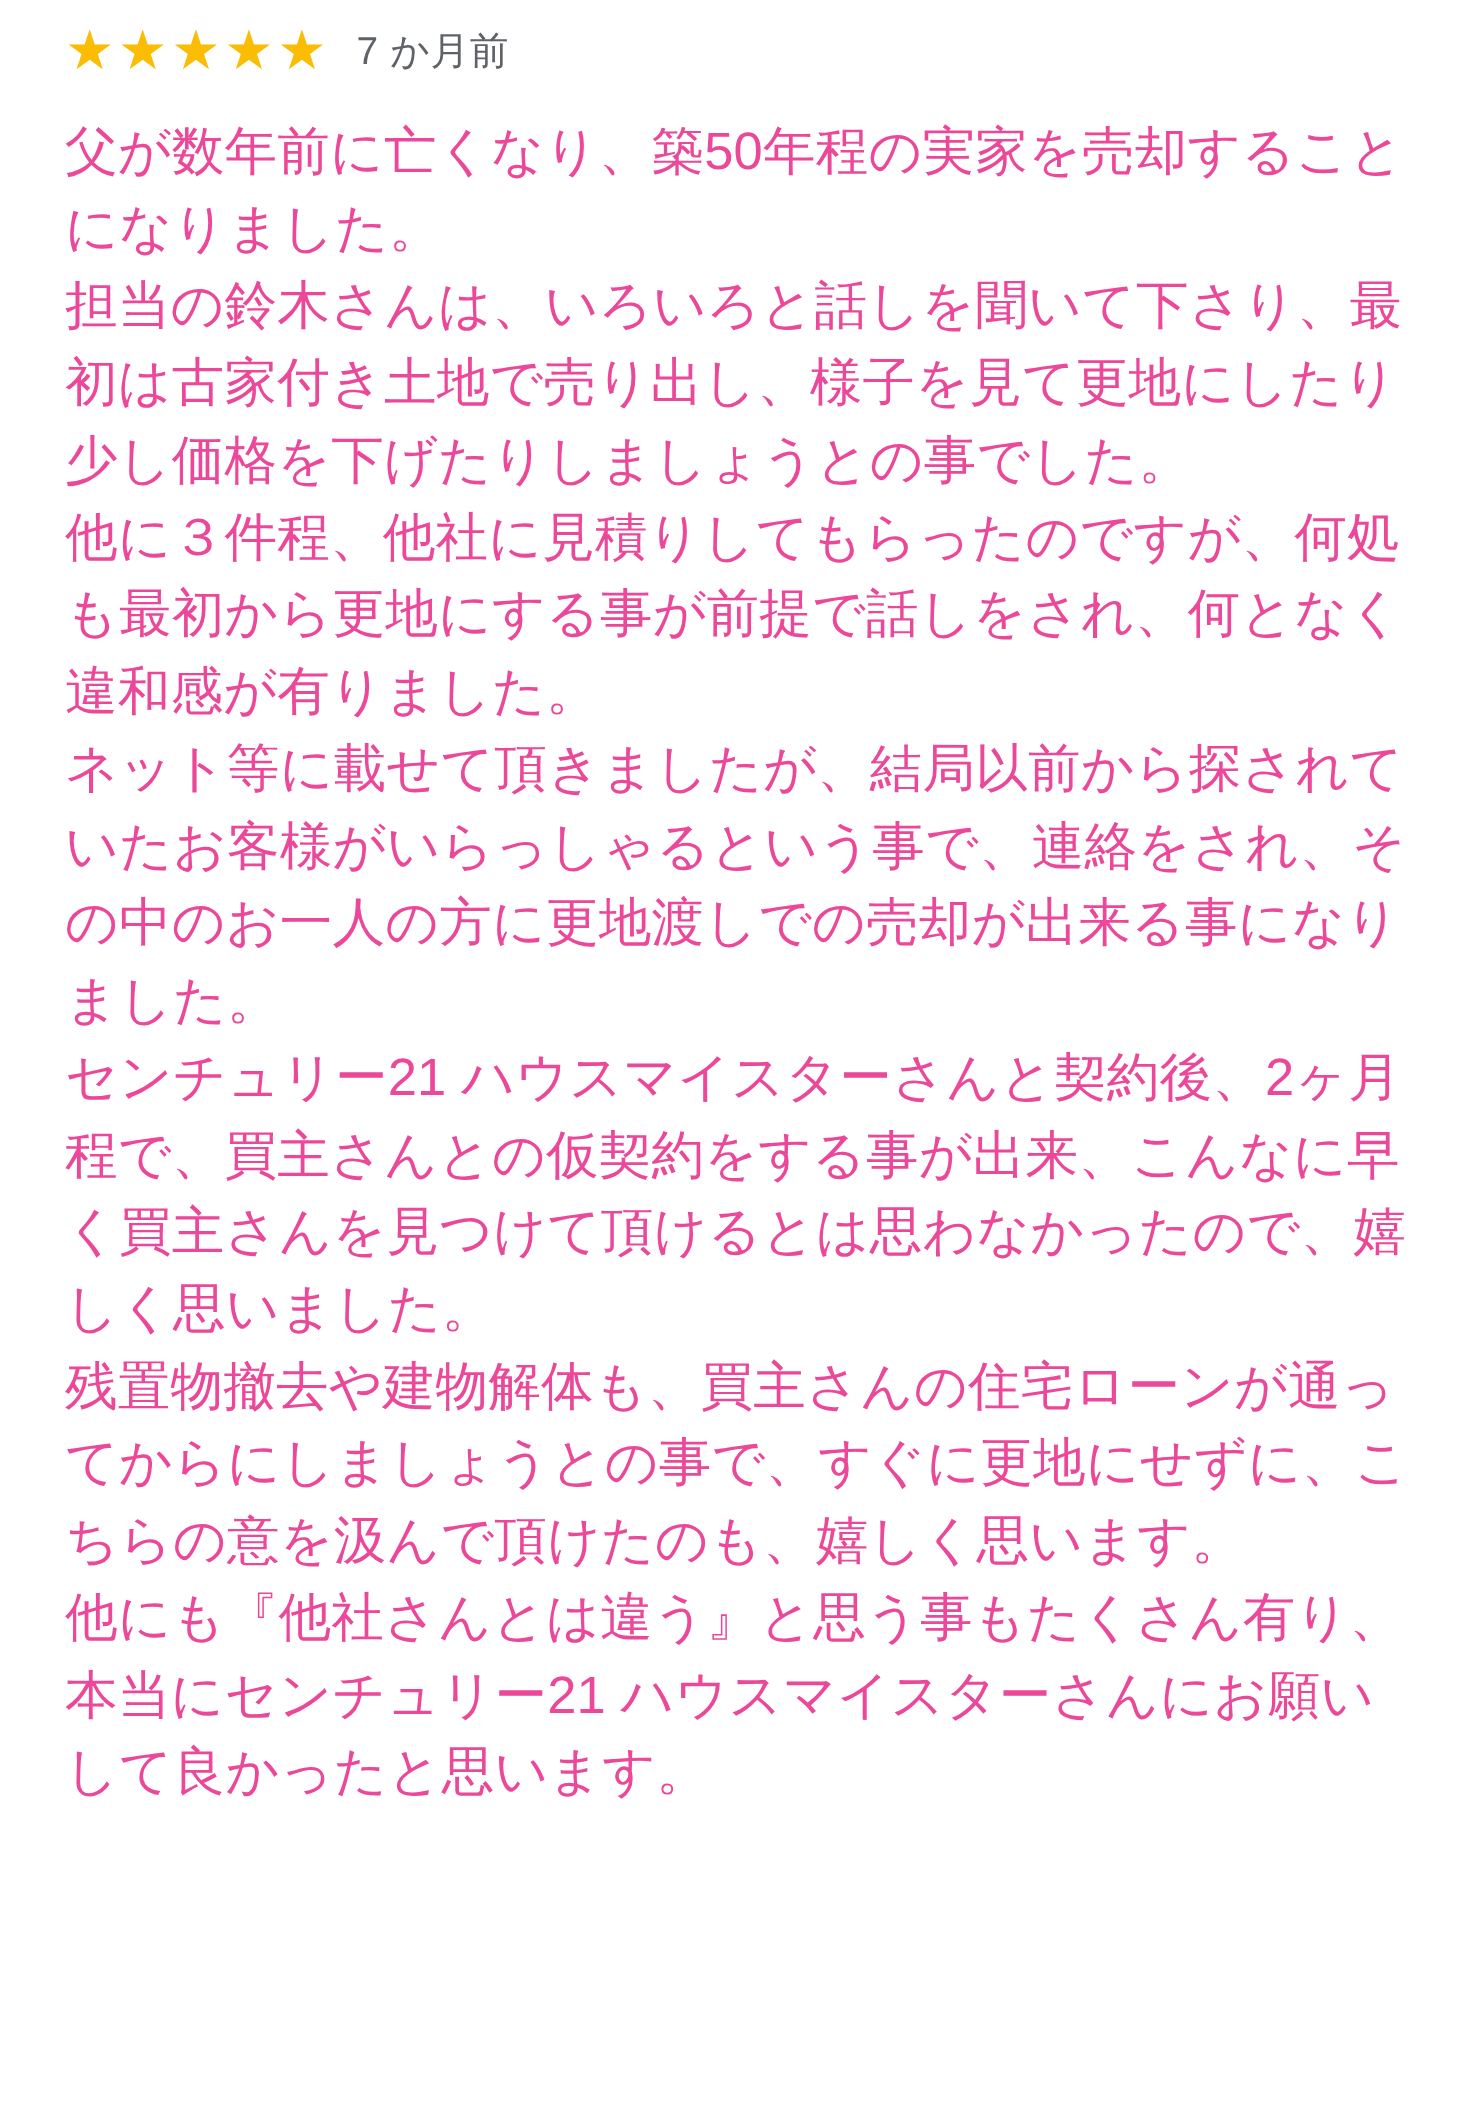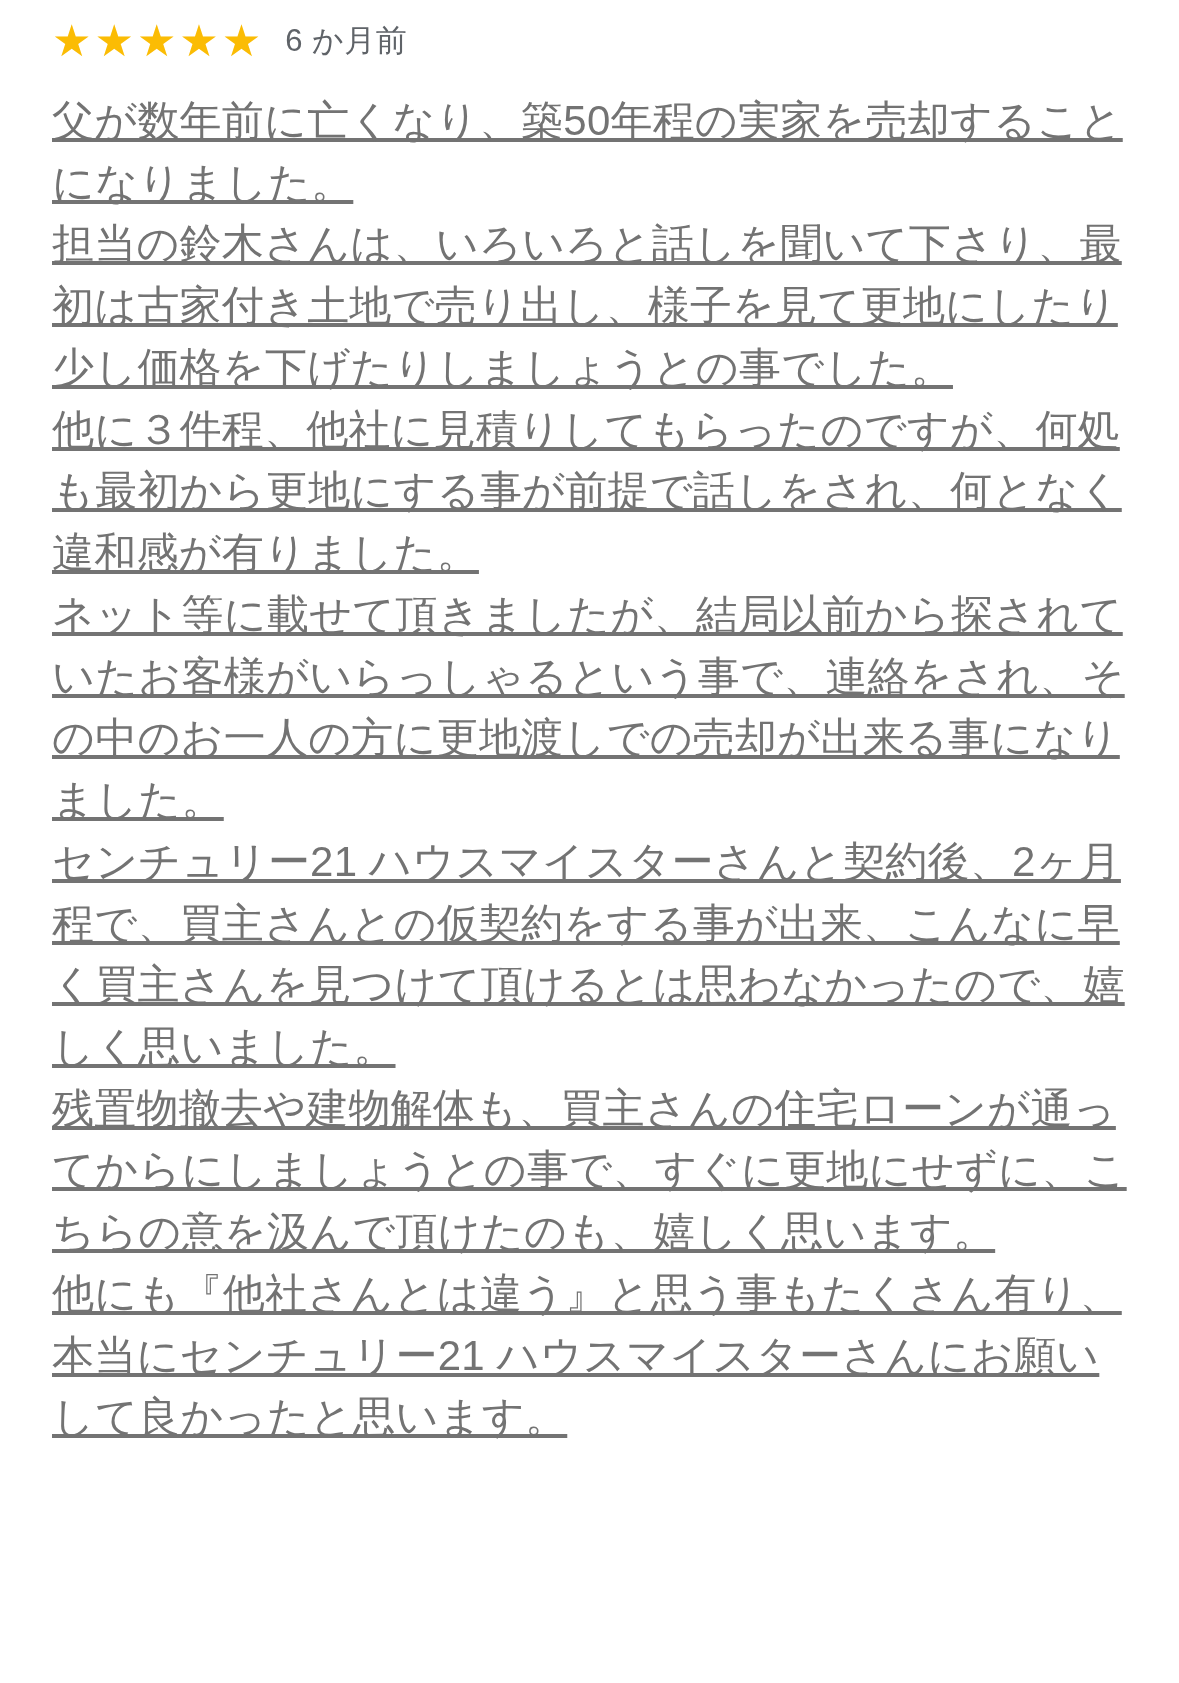--- a/index.html
+++ b/index.html
@@ -41,41 +41,40 @@
   .review-time {
     font-size: 31px;
     color: #5f6368;
     letter-spacing: 0.5px;
     white-space: nowrap;
   }
   .review-body {
     margin-top: 22px;
     font-size: 42px;
     line-height: 1.47;
-    color: #737373;
+    color: #ec4899;
     letter-spacing: 0.2px;
     word-break: break-all;
     white-space: pre-wrap;
-    text-decoration: underline;
   }
 </style>
 </head>
 <body>
 
 <div class="review-card">
 
   <div class="review-header">
     <div class="stars">
       <span class="star" style="color: rgb(251, 188, 4);">★</span>
       <span class="star" style="color: rgb(251, 188, 4);">★</span>
       <span class="star" style="color: rgb(251, 188, 4);">★</span>
       <span class="star" style="color: rgb(251, 188, 4);">★</span>
       <span class="star" style="color: rgb(251, 188, 4);">★</span>
     </div>
-    <div class="review-time">6 か月前</div>
+    <div class="review-time">7 か月前</div>
   </div>
 
   <div class="review-body">父が数年前に亡くなり、築50年程の実家を売却することになりました。
 担当の鈴木さんは、いろいろと話しを聞いて下さり、最初は古家付き土地で売り出し、様子を見て更地にしたり少し価格を下げたりしましょうとの事でした。
 他に３件程、他社に見積りしてもらったのですが、何処も最初から更地にする事が前提で話しをされ、何となく違和感が有りました。
 ネット等に載せて頂きましたが、結局以前から探されていたお客様がいらっしゃるという事で、連絡をされ、その中のお一人の方に更地渡しでの売却が出来る事になりました。
 センチュリー21 ハウスマイスターさんと契約後、2ヶ月程で、買主さんとの仮契約をする事が出来、こんなに早く買主さんを見つけて頂けるとは思わなかったので、嬉しく思いました。
 残置物撤去や建物解体も、買主さんの住宅ローンが通ってからにしましょうとの事で、すぐに更地にせずに、こちらの意を汲んで頂けたのも、嬉しく思います。
 他にも『他社さんとは違う』と思う事もたくさん有り、本当にセンチュリー21 ハウスマイスターさんにお願いして良かったと思います。</div>
 

